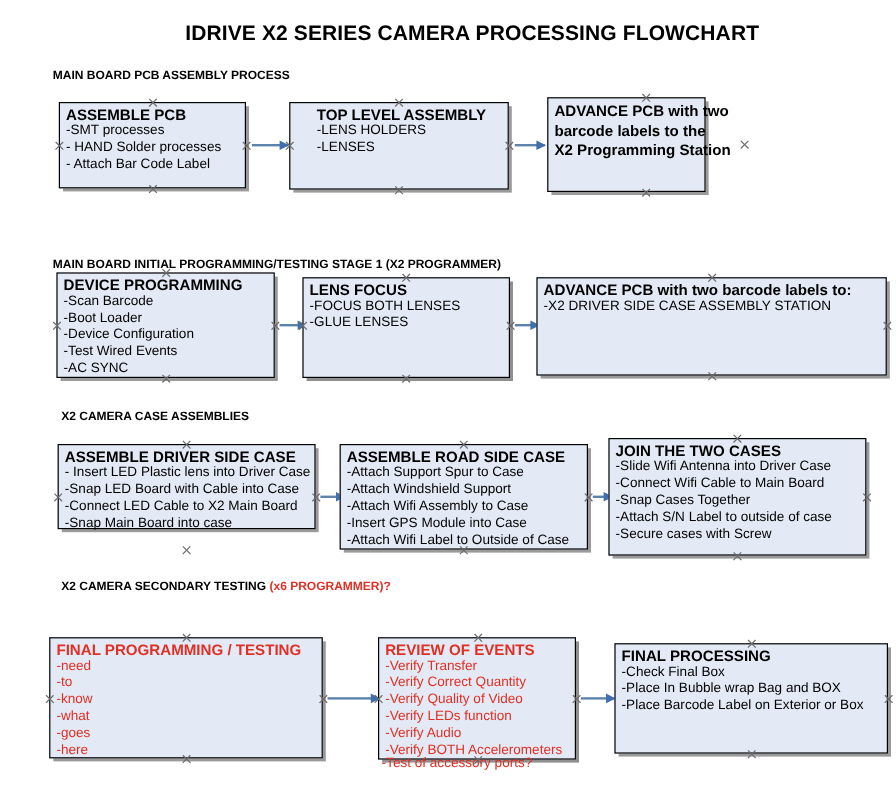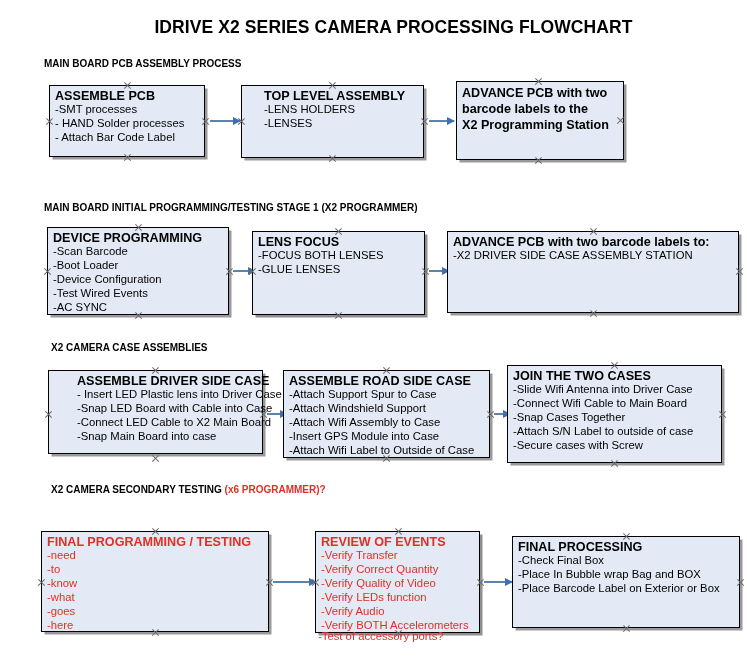--- a/index.html
+++ b/index.html
@@ -166,32 +166,32 @@
       <div class="n-line">-LENSES</div>
     </div>
   </div>
   <div class="handle" style="left:312px; top:85px;"></div>
   <div class="handle" style="left:312px; top:158px;"></div>
   <div class="handle" style="left:221px; top:121px;"></div>
   <div class="handle" style="left:404px; top:121px;"></div>
 
   <div class="arrow" style="left:409px; top:120px; width:25px;"></div>
 
-  <div class="node shadow" style="left:436px; top:81px; width:168px; height:79px;">
+  <div class="node shadow" style="left:436px; top:81px; width:132px; height:79px;">
     <div class="n-inner">
       <div class="n-bold-line">ADVANCE PCB with two</div>
       <div class="n-bold-line">barcode labels to the</div>
       <div class="n-bold-line"> X2 Programming Station</div>
     </div>
   </div>
   <div class="handle" style="left:518px; top:81px;"></div>
   <div class="handle" style="left:518px; top:160px;"></div>
   <div class="handle" style="left:600px; top:120px;"></div>
 
-  <div class="section-title" style="left:24px; top:202px;">MAIN BOARD INITIAL PROGRAMMING/TESTING STAGE 1 (X2 PROGRAMMER)</div>
+  <div class="section-title" style="left:24px; top:215px;">MAIN BOARD INITIAL PROGRAMMING/TESTING STAGE 1 (X2 PROGRAMMER)</div>
 
   <div class="node shadow" style="left:27px; top:227px; width:182px; height:88px;">
     <div class="n-inner">
       <div class="n-title">DEVICE PROGRAMMING</div>
       <div class="n-line">-Scan Barcode</div>
       <div class="n-line">-Boot Loader</div>
       <div class="n-line">-Device Configuration</div>
       <div class="n-line">-Test Wired Events</div>
       <div class="n-line">-AC SYNC</div>
     </div>
@@ -222,21 +222,21 @@
       <div class="n-title">ADVANCE PCB with two barcode labels to:</div>
       <div class="n-line">-X2 DRIVER  SIDE  CASE  ASSEMBLY STATION</div>
     </div>
   </div>
   <div class="handle" style="left:573px; top:231px;"></div>
   <div class="handle" style="left:573px; top:313px;"></div>
   <div class="handle" style="left:719px; top:271px;"></div>
 
   <div class="section-title" style="left:31px; top:342px;">X2 CAMERA CASE ASSEMBLIES</div>
 
-  <div class="node shadow" style="left:28px; top:370px; width:215px; height:84px;padding-left:23px;">
+  <div class="node shadow" style="left:28px; top:370px; width:215px; height:71px;">
     <div class="n-inner">
       <div class="n-title">ASSEMBLE DRIVER SIDE CASE</div>
       <div class="n-line">- Insert LED Plastic lens into Driver Case</div>
       <div class="n-line">-Snap LED Board with Cable into Case</div>
       <div class="n-line">-Connect LED Cable to X2 Main Board</div>
       <div class="n-line">-Snap Main Board into case</div>
     </div>
   </div>
   <div class="handle" style="left:135px; top:370px;"></div>
   <div class="handle" style="left:135px; top:458px;"></div>

